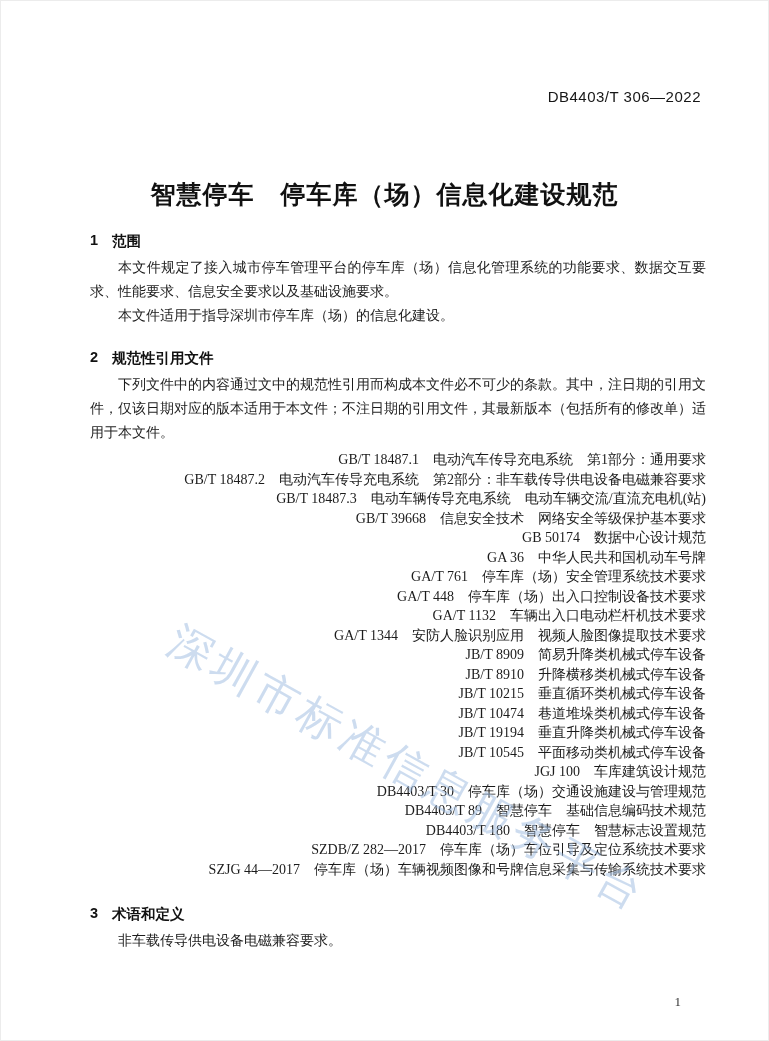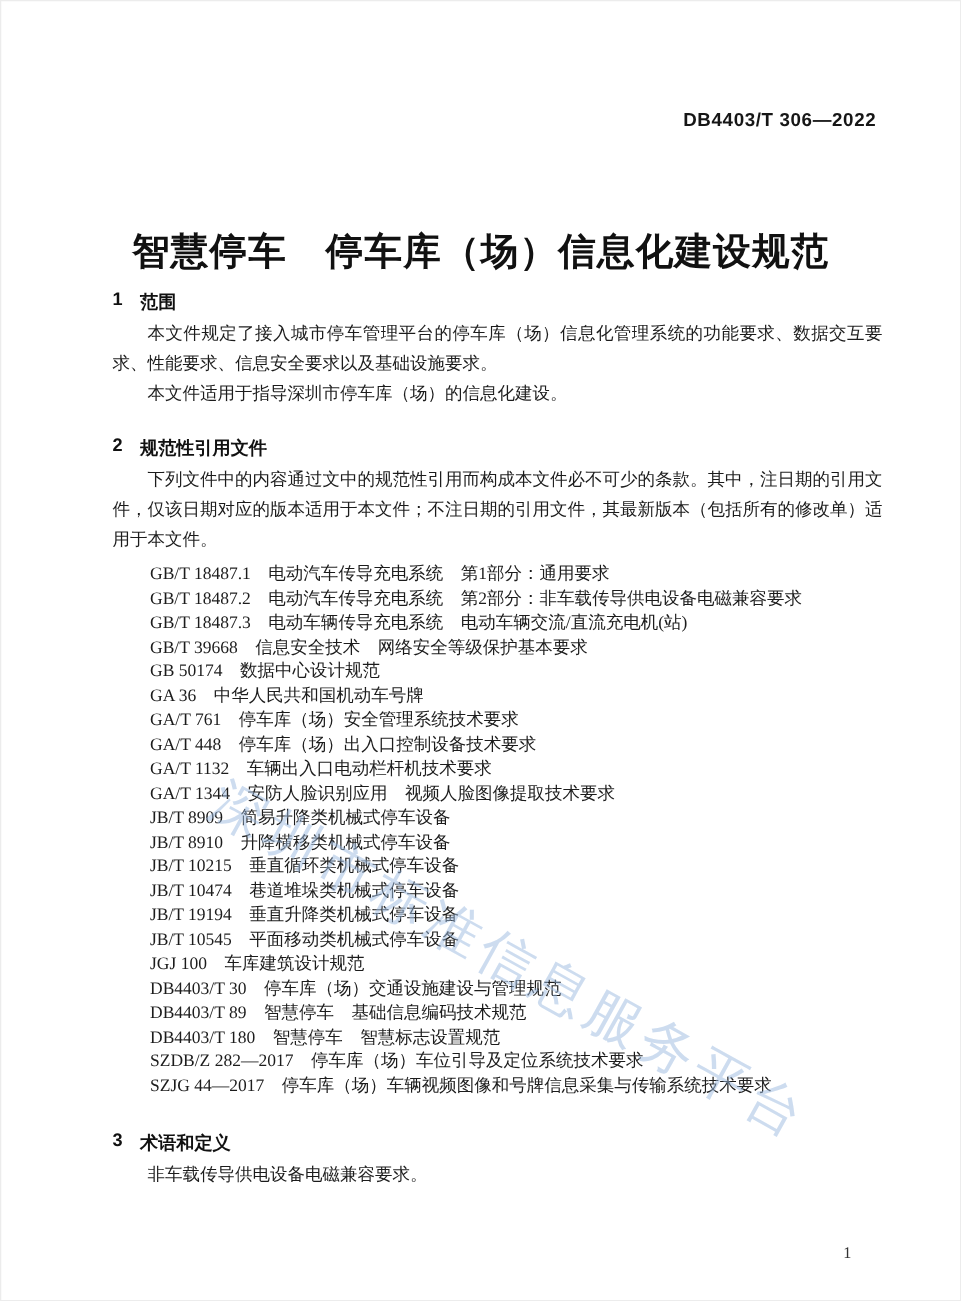--- a/index.html
+++ b/index.html
@@ -8,28 +8,28 @@
     background:#ffffff;
     position:relative;
     overflow:hidden;
     font-family:"Liberation Serif","DejaVu Serif",serif;
     color:#1c1c1c;
     box-shadow:inset 0 0 0 1px #ececec;
   }
   .doc-number{
     position:absolute;top:88px;right:68px;
     font-family:"Liberation Sans","DejaVu Sans",sans-serif;
-    font-weight:700;font-size:15px;letter-spacing:.5px;
+    font-weight:400;font-size:15px;letter-spacing:.5px;
     color:#161616;
   }
   .doc-title{
     position:absolute;top:161px;left:0;right:0;
     text-align:center;
     font-family:"Liberation Sans","DejaVu Sans",sans-serif;
-    font-weight:700;font-size:30px;letter-spacing:1px;
+    font-weight:700;font-size:25px;letter-spacing:1px;
     color:#111;
   }
   .content{
     position:absolute;top:232px;left:90px;width:616px;
     font-size:14px;
   }
   .sec-heading{
     font-family:"Liberation Sans","DejaVu Sans",sans-serif;
     font-weight:700;font-size:14.5px;
     margin:0;color:#111;
@@ -41,20 +41,21 @@
     margin:0;
     text-align:justify;
   }
   .para-group{margin-top:5px;}
   .sec2-heading{margin-top:21px;}
   .sec3-heading{margin-top:26px;}
   .ref-list{
     margin-top:5px;
     padding-left:30px;
     line-height:19.5px;
+    text-align:right;
   }
   .ref-item{white-space:nowrap;}
   .watermark{
     position:absolute;left:186px;top:612px;
     transform:rotate(29deg);
     transform-origin:left top;
     font-size:44px;
     color:#9dbbe0;
     opacity:.5;
     letter-spacing:5px;

